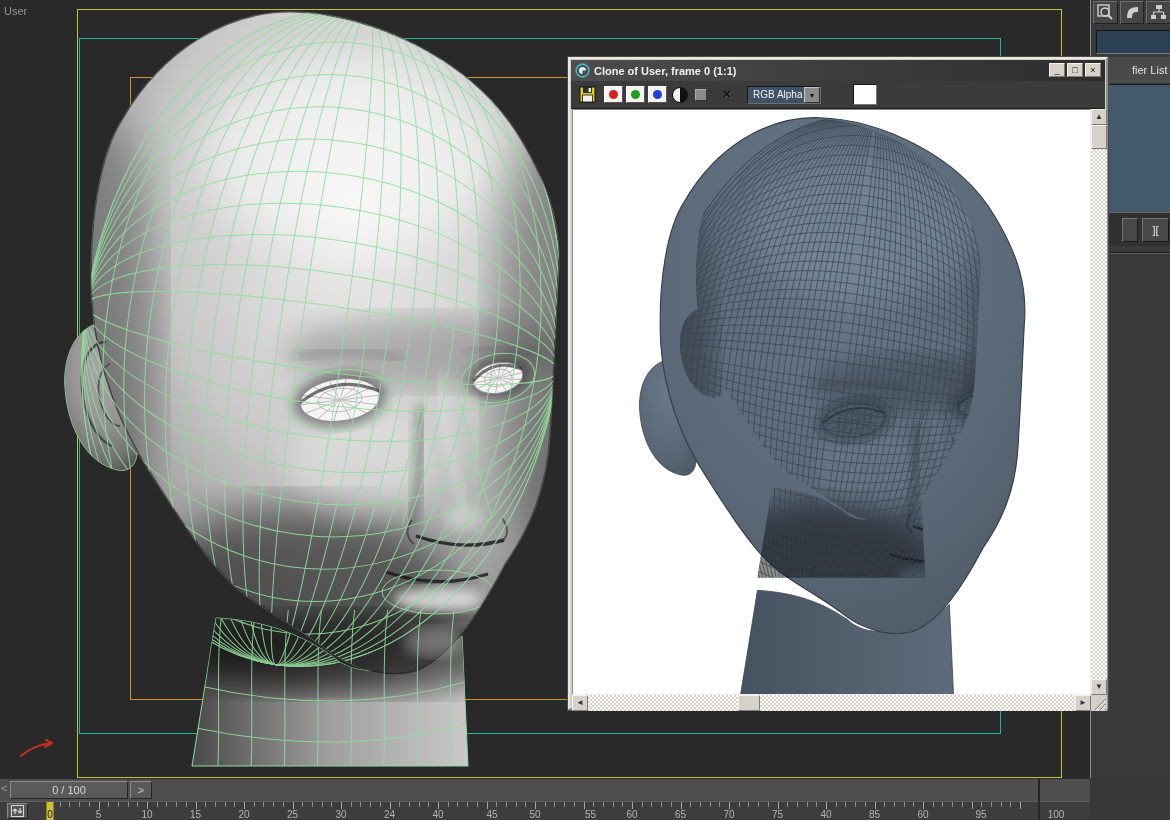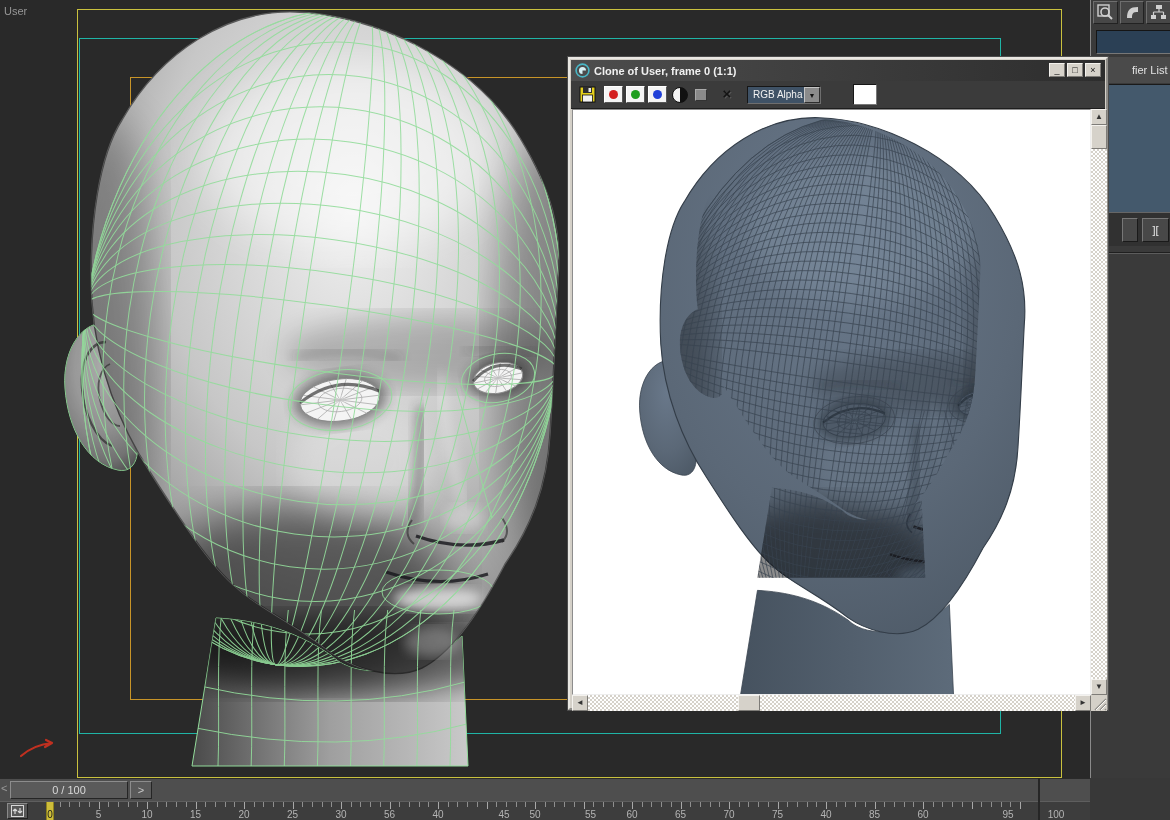--- a/index.html
+++ b/index.html
@@ -415,33 +415,33 @@
         <div class="tick" style="left: 1000.6px;"></div>
         <div class="tick" style="left: 1010.3px;"></div>
         <div class="tick major" style="left: 1020px;"></div>
         <div class="rlabel" style="left: 50px; color: rgb(28, 28, 28); z-index: 3;">0</div>
         <div class="rlabel" style="left: 98.5px;">5</div>
         <div class="rlabel" style="left: 147px;">10</div>
         <div class="rlabel" style="left: 195.5px;">15</div>
         <div class="rlabel" style="left: 244px;">20</div>
         <div class="rlabel" style="left: 292.5px;">25</div>
         <div class="rlabel" style="left: 341px;">30</div>
-        <div class="rlabel" style="left: 389.5px;">56</div>
+        <div class="rlabel" style="left: 389.5px;">24</div>
         <div class="rlabel" style="left: 438px;">40</div>
-        <div class="rlabel" style="left: 504px;">45</div>
+        <div class="rlabel" style="left: 492px;">45</div>
         <div class="rlabel" style="left: 535px;">50</div>
         <div class="rlabel" style="left: 583.5px; margin-left: 7px;">55</div>
         <div class="rlabel" style="left: 632px;">60</div>
         <div class="rlabel" style="left: 680.5px;">65</div>
         <div class="rlabel" style="left: 729px;">70</div>
         <div class="rlabel" style="left: 777.5px;">75</div>
         <div class="rlabel" style="left: 826px;">40</div>
         <div class="rlabel" style="left: 874.5px;">85</div>
         <div class="rlabel" style="left: 923px;">60</div>
-        <div class="rlabel" style="left: 1008px;">95</div>
+        <div class="rlabel" style="left: 981px;">95</div>
         <div class="rlabel" style="left: 1056px;">100</div>
       </div>
   </div>
   <div id="row-divider-v"></div>
   <div id="corner-panel"></div>
 
   <div id="rwin">
     <div id="rwin-titlebar">
       <svg id="rwin-logo" viewBox="0 0 15 15">
         <circle cx="7.5" cy="7.5" r="6.4" fill="none" stroke="#49b7c6" stroke-width="1.6"></circle>

